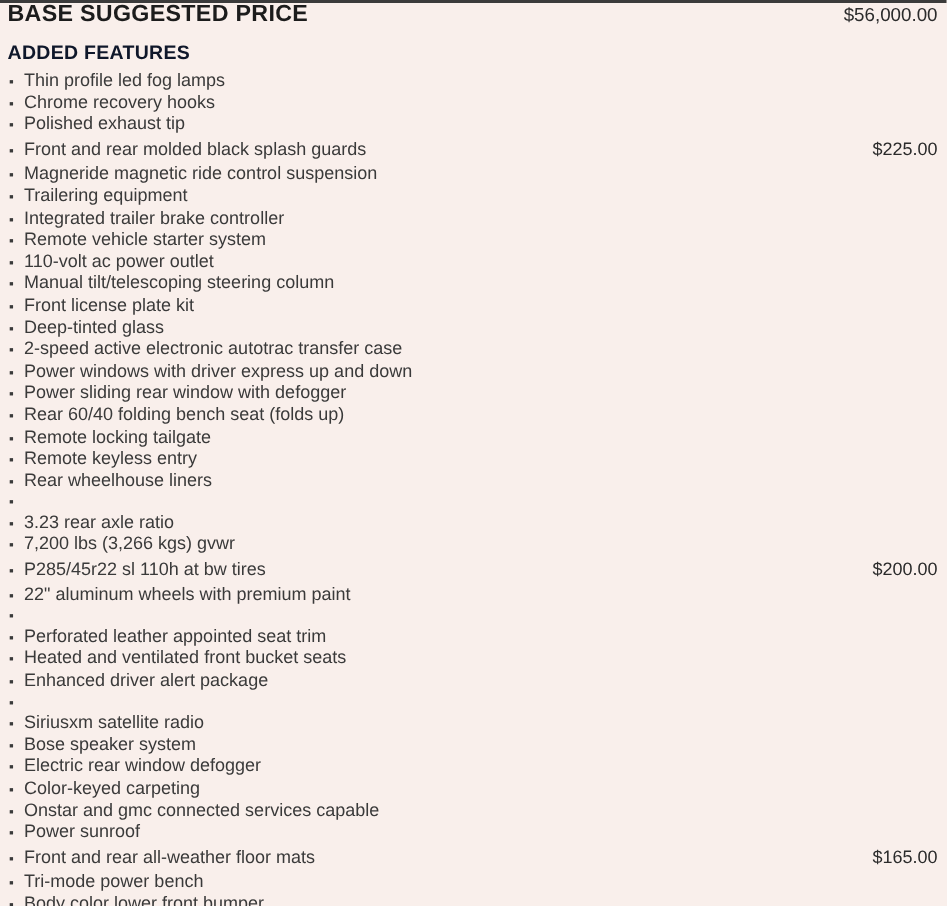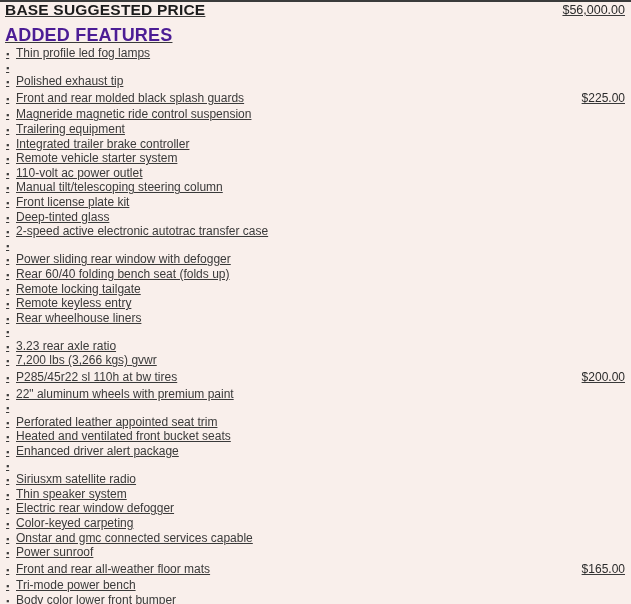--- a/index.html
+++ b/index.html
@@ -13,21 +13,20 @@
     background: #f9efeb;
     border-top: 2px solid #3b3b3b;
     box-sizing: border-box;
     font-family: "Liberation Sans", sans-serif;
     color: #3a3a3a;
     -webkit-font-smoothing: antialiased;
   }
   .doc {
     width: 100%;
     height: 100%;
-    text-decoration: underline;
   }
   .header-row {
     display: flex;
     justify-content: space-between;
     align-items: flex-start;
     padding: 0 6px 0 5px;
   }
   .base-title {
     font-size: 15.5px;
     line-height: 15px;
@@ -37,24 +36,24 @@
   }
   .base-price {
     font-size: 12.5px;
     line-height: 14px;
     color: #2b2b2b;
     padding-top: 1px;
     margin-left: 40px;
   }
   .section-title {
     margin: 11px 0 0 5px;
-    font-size: 18px;
+    font-size: 13px;
     line-height: 14px;
     font-weight: bold;
-    color: #4c1d95;
+    color: #0f172a;
     letter-spacing: 0.2px;
   }
   .features-list {
     margin-top: 5px;
   }
   .feature-row {
     display: flex;
     align-items: baseline;
     padding: 0 6px;
     font-size: 12px;
@@ -96,20 +95,21 @@
 
   <div class="features-list">
   <div class="feature-row">
     <span class="bullet">▪</span>
     <span class="feature-label">Thin profile led fog lamps</span>
     <span class="feature-price"></span>
   </div>
 
   <div class="feature-row">
     <span class="bullet">▪</span>
+    <span class="feature-label">Chrome recovery hooks</span>
     <span class="feature-price"></span>
   </div>
 
   <div class="feature-row">
     <span class="bullet">▪</span>
     <span class="feature-label">Polished exhaust tip</span>
     <span class="feature-price"></span>
   </div>
 
   <div class="feature-row priced">
@@ -167,20 +167,21 @@
   </div>
 
   <div class="feature-row">
     <span class="bullet">▪</span>
     <span class="feature-label">2-speed active electronic autotrac transfer case</span>
     <span class="feature-price"></span>
   </div>
 
   <div class="feature-row">
     <span class="bullet">▪</span>
+    <span class="feature-label">Power windows with driver express up and down</span>
     <span class="feature-price"></span>
   </div>
 
   <div class="feature-row">
     <span class="bullet">▪</span>
     <span class="feature-label">Power sliding rear window with defogger</span>
     <span class="feature-price"></span>
   </div>
 
   <div class="feature-row">
@@ -265,21 +266,21 @@
   </div>
 
   <div class="feature-row">
     <span class="bullet">▪</span>
     <span class="feature-label">Siriusxm satellite radio</span>
     <span class="feature-price"></span>
   </div>
 
   <div class="feature-row">
     <span class="bullet">▪</span>
-    <span class="feature-label">Thin speaker system</span>
+    <span class="feature-label">Bose speaker system</span>
     <span class="feature-price"></span>
   </div>
 
   <div class="feature-row">
     <span class="bullet">▪</span>
     <span class="feature-label">Electric rear window defogger</span>
     <span class="feature-price"></span>
   </div>
 
   <div class="feature-row">

